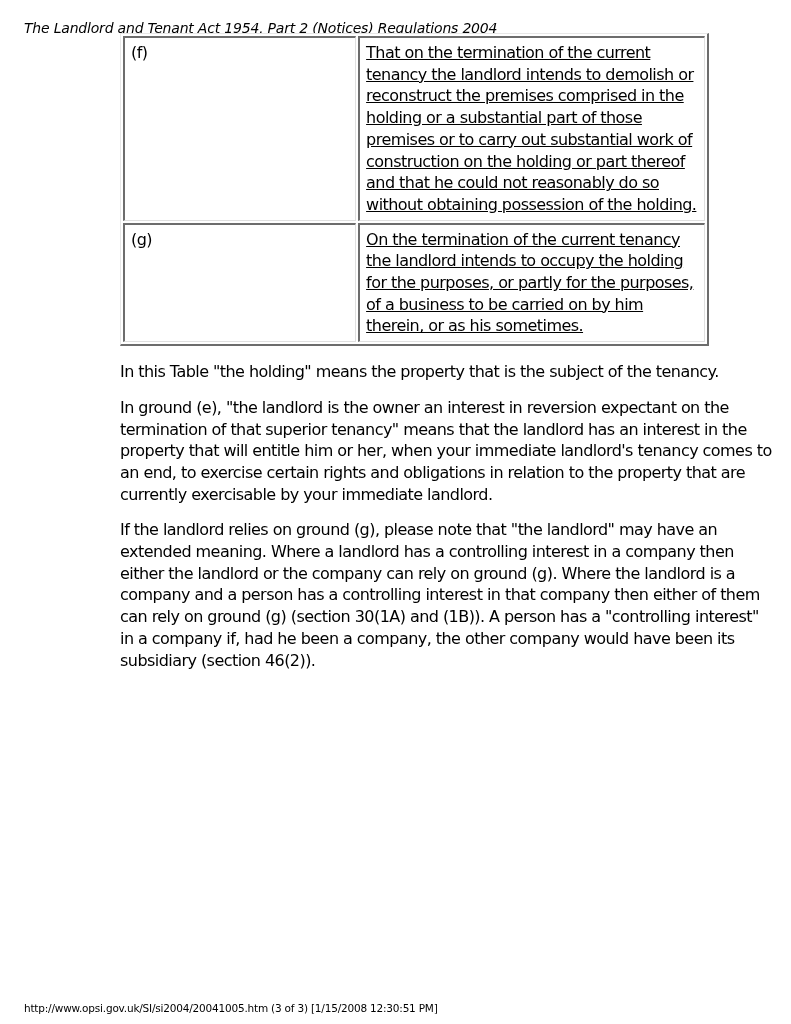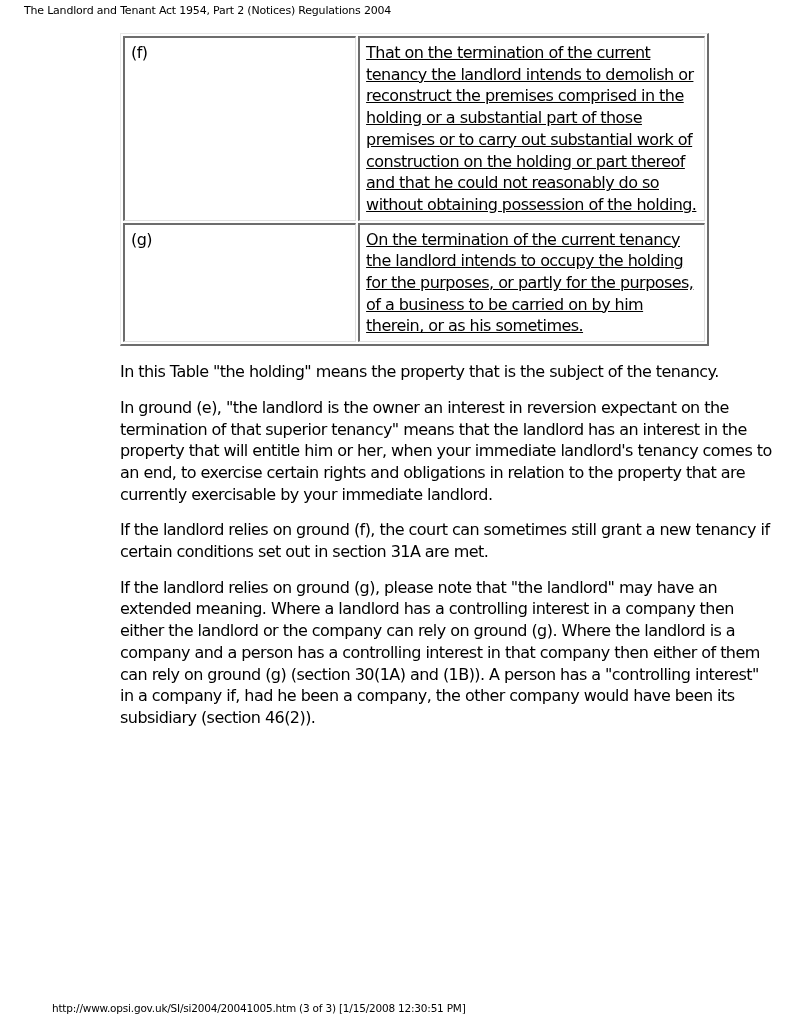--- a/index.html
+++ b/index.html
@@ -1,26 +1,26 @@
 <!DOCTYPE html>
 <html><head>
 <meta charset="utf-8">
 <style>
   html, body { margin: 0; padding: 0; background: #ffffff; }
   body {
     width: 791px; height: 1024px; position: relative; overflow: hidden;
     font-family: "DejaVu Sans", sans-serif; color: #000;
   }
   .page-header {
-    position: absolute; left: 24px; top: 4px;
-    font-size: 11px; letter-spacing: -0.2px; color: #000;
+    position: absolute; left: 24px; top: 20px;
+    font-size: 14px; letter-spacing: -0.2px; color: #000; font-style: italic;
   }
   .page-footer {
     position: absolute; left: 24px; top: 1002px;
-    font-size: 10.5px; letter-spacing: -0.2px; color: #000; margin-left: 28px;
+    font-size: 10.5px; letter-spacing: -0.2px; color: #000;
   }
   .content {
     position: absolute; left: 120px; top: 33px; width: 655px;
   }
   table.grounds {
     border-collapse: separate;
     border-spacing: 2px;
     width: 589px;
     border-top: 1px solid #e8e8e8;
     border-left: 1px solid #e8e8e8;
@@ -62,17 +62,16 @@
     </tr>
     <tr>
       <td class="ground-letter">(g)</td>
       <td class="ground-text">On the termination of the current tenancy the landlord intends to occupy the holding for the purposes, or partly for the purposes, of a business to be carried on by him therein, or as his sometimes.</td>
     </tr>
   </tbody>
     </table>
 
   <p class="para first-para">In this Table "the holding" means the property that is the subject of the tenancy.</p>
   <p class="para">In ground (e), "the landlord is the owner an interest in reversion expectant on the termination of that superior tenancy" means that the landlord has an interest in the property that will entitle him or her, when your immediate landlord's tenancy comes to an end, to exercise certain rights and obligations in relation to the property that are currently exercisable by your immediate landlord.</p>
-  <p class="para">If the landlord relies on ground (f), the court can sometimes still grant a new tenancy if certain conditions set out in section 31A are met.</p>
   <p class="para">If the landlord relies on ground (g), please note that "the landlord" may have an extended meaning. Where a landlord has a controlling interest in a company then either the landlord or the company can rely on ground (g). Where the landlord is a company and a person has a controlling interest in that company then either of them can rely on ground (g) (section 30(1A) and (1B)). A person has a "controlling interest" in a company if, had he been a company, the other company would have been its subsidiary (section 46(2)).</p>
 </div>
 
 <div class="page-footer">http://www.opsi.gov.uk/SI/si2004/20041005.htm (3 of 3) [1/15/2008 12:30:51 PM]</div>
 
 </body></html>

